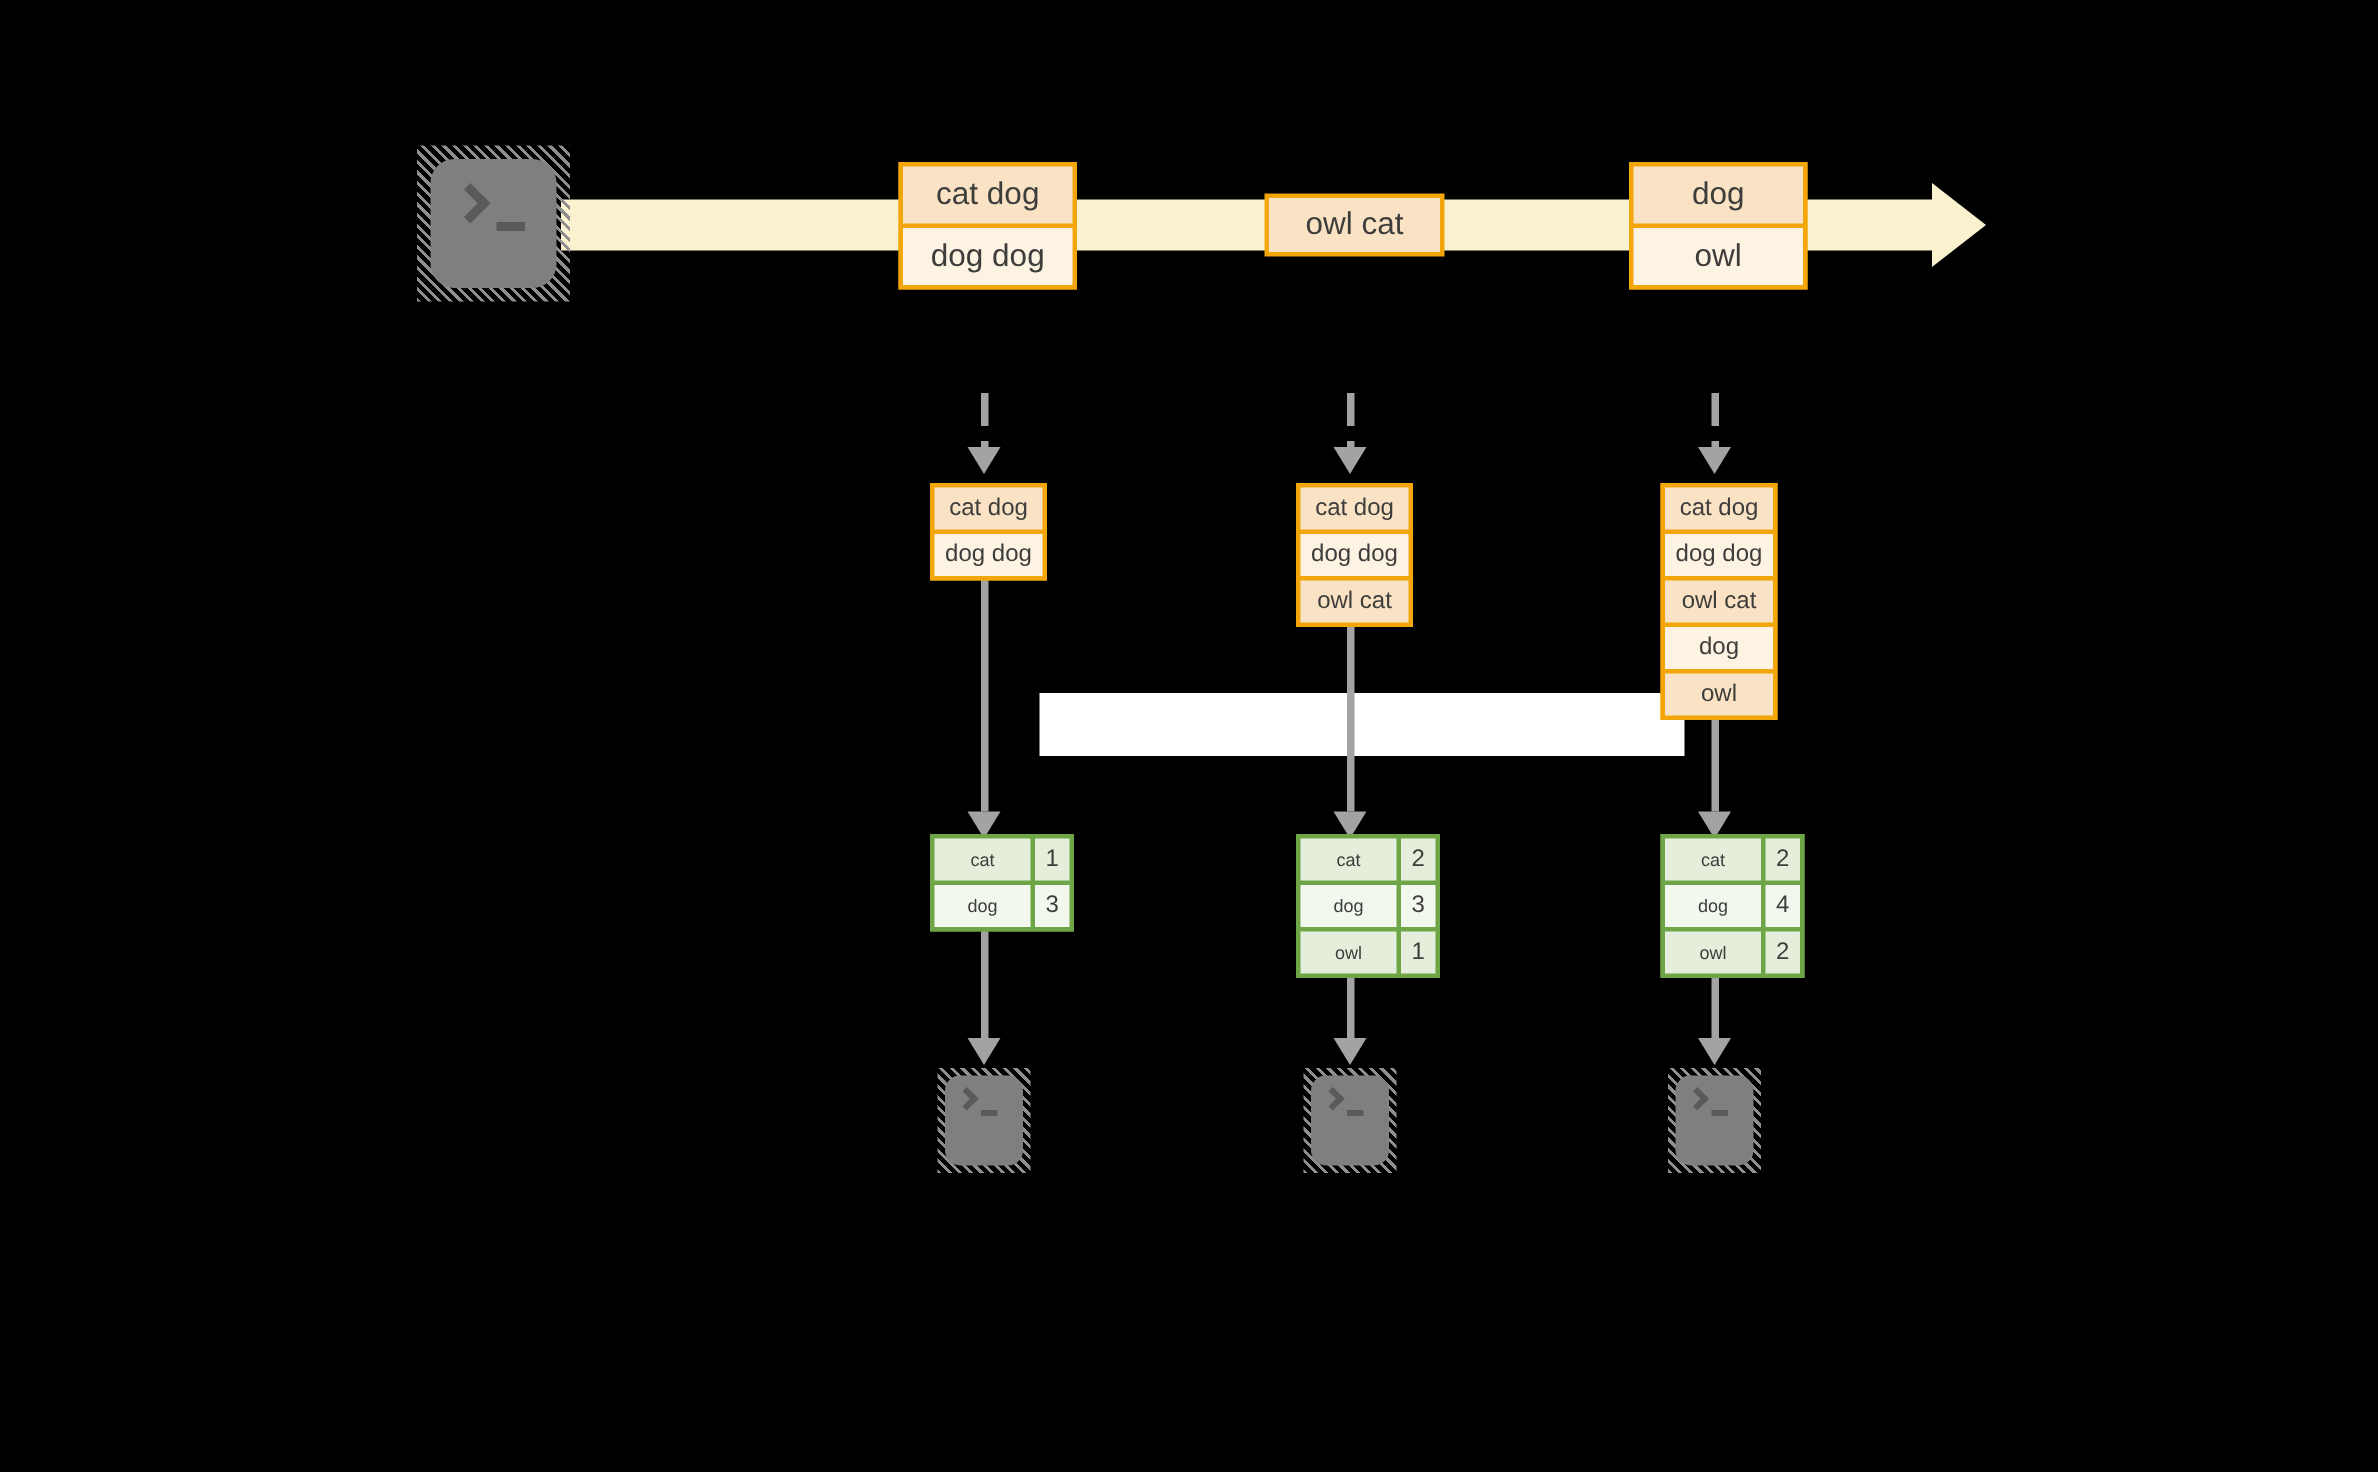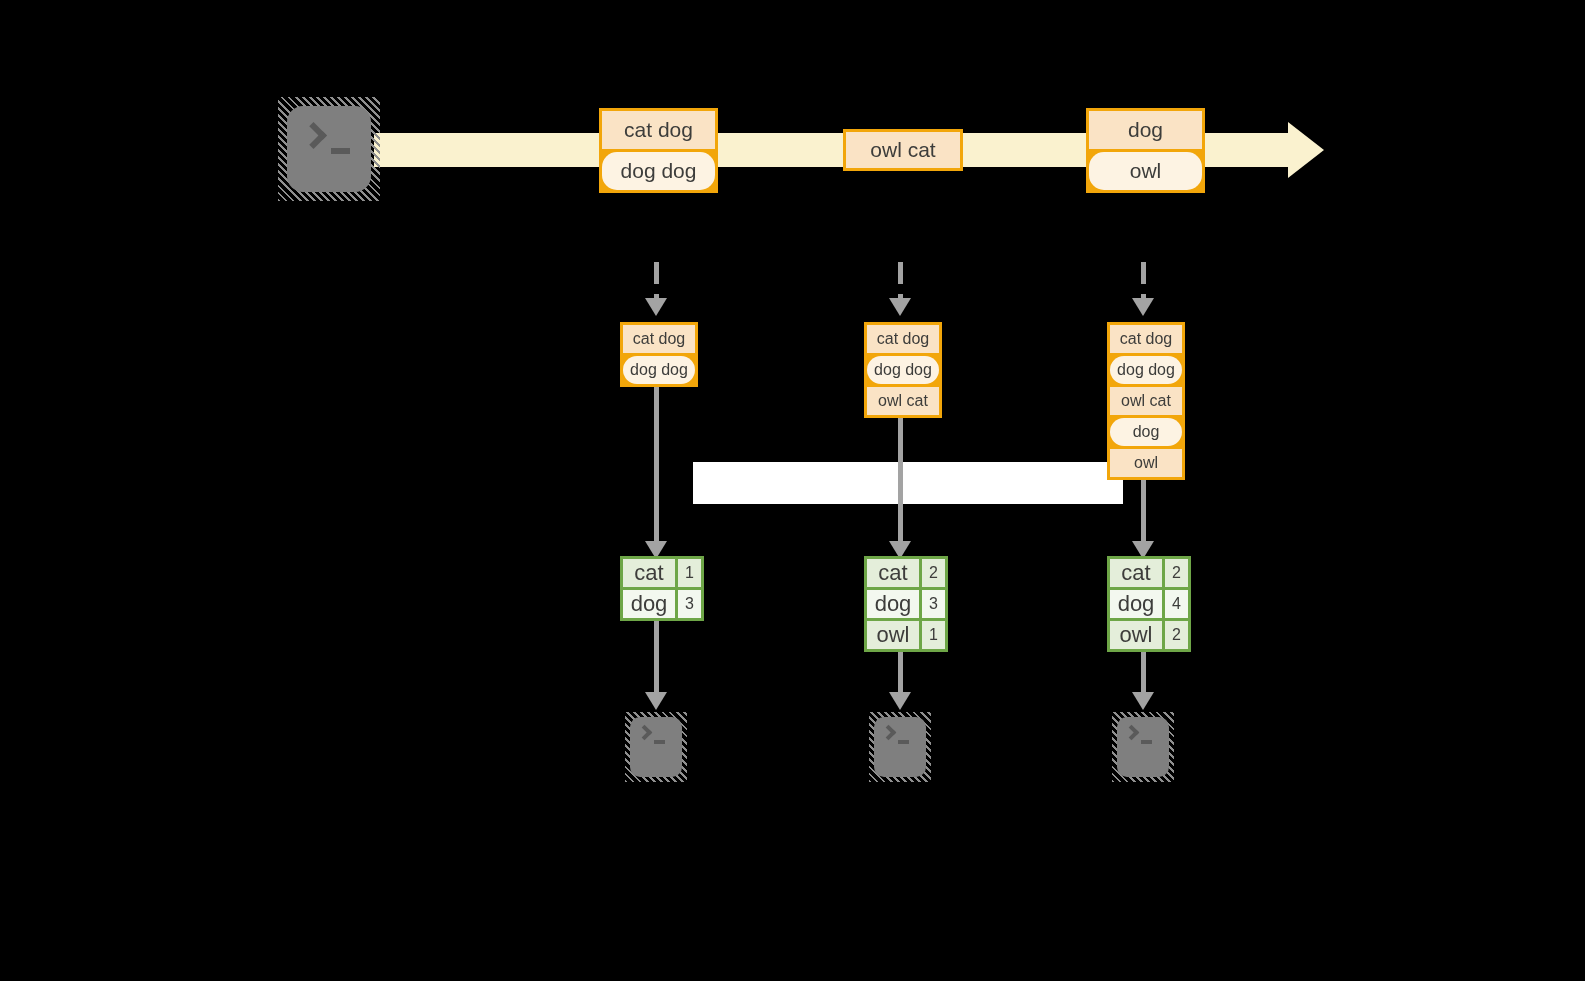--- a/index.html
+++ b/index.html
@@ -29,39 +29,39 @@
   .band{position:absolute;z-index:1;background:#faf2cf;}
   .band-head{position:absolute;z-index:1;width:0;height:0;
     border-top:28px solid transparent;border-bottom:28px solid transparent;
     border-left:36px solid #faf2cf;}
   
   .obox{position:absolute;z-index:4;border:3px solid #f2a60a;background:#f2a60a;
     display:flex;flex-direction:column;gap:3px;}
   .ocell{display:flex;align-items:center;justify-content:center;
     font-size:21px;color:#3d3d3b;}
   .ocell.dark{background:#fae3c5;}
-  .ocell.light{background:#fdf3e3;border-radius:15px;}
+  .ocell.light{background:#fdf3e3;}
   .obox.buffer .ocell{font-size:16px;height:28px;}
   .obox.events .ocell{height:38px;}
   .obox.single .ocell{height:36px;}
   
   .shaft{position:absolute;z-index:3;width:5px;background:#a3a3a3;}
   .shaft.dashed{background:repeating-linear-gradient(to bottom,#a3a3a3 0 22px,transparent 22px 32px);}
   .ahead{position:absolute;z-index:3;width:0;height:0;
     border-left:11px solid transparent;border-right:11px solid transparent;
     border-top:18px solid #a3a3a3;}
   
   .query-bg{position:absolute;z-index:2;background:#ffffff;}
   .query-text{position:absolute;z-index:4;display:flex;align-items:center;justify-content:center;
     font-size:30px;color:#333333;}
   
   .gtable{position:absolute;z-index:4;border:3px solid #6ea647;background:#6ea647;
     display:flex;flex-direction:column;gap:3px;}
   .grow{display:flex;gap:3px;height:28px;}
-  .gword{width:52px;display:flex;align-items:center;justify-content:center;font-size:22px;}
+  .gword{width:64px;display:flex;align-items:center;justify-content:center;font-size:12px;}
   .gval{width:23px;display:flex;align-items:center;justify-content:center;font-size:16px;}
   .grow.dark .gword,.grow.dark .gval{background:#e4eeda;}
   .grow.light .gword,.grow.light .gval{background:#f3f8ef;}
 </style>
 </head>
 <body>
 
 <div class="canvas">
 
   <div class="band" style="left:374px;top:133px;width:914px;height:34px;"></div>

